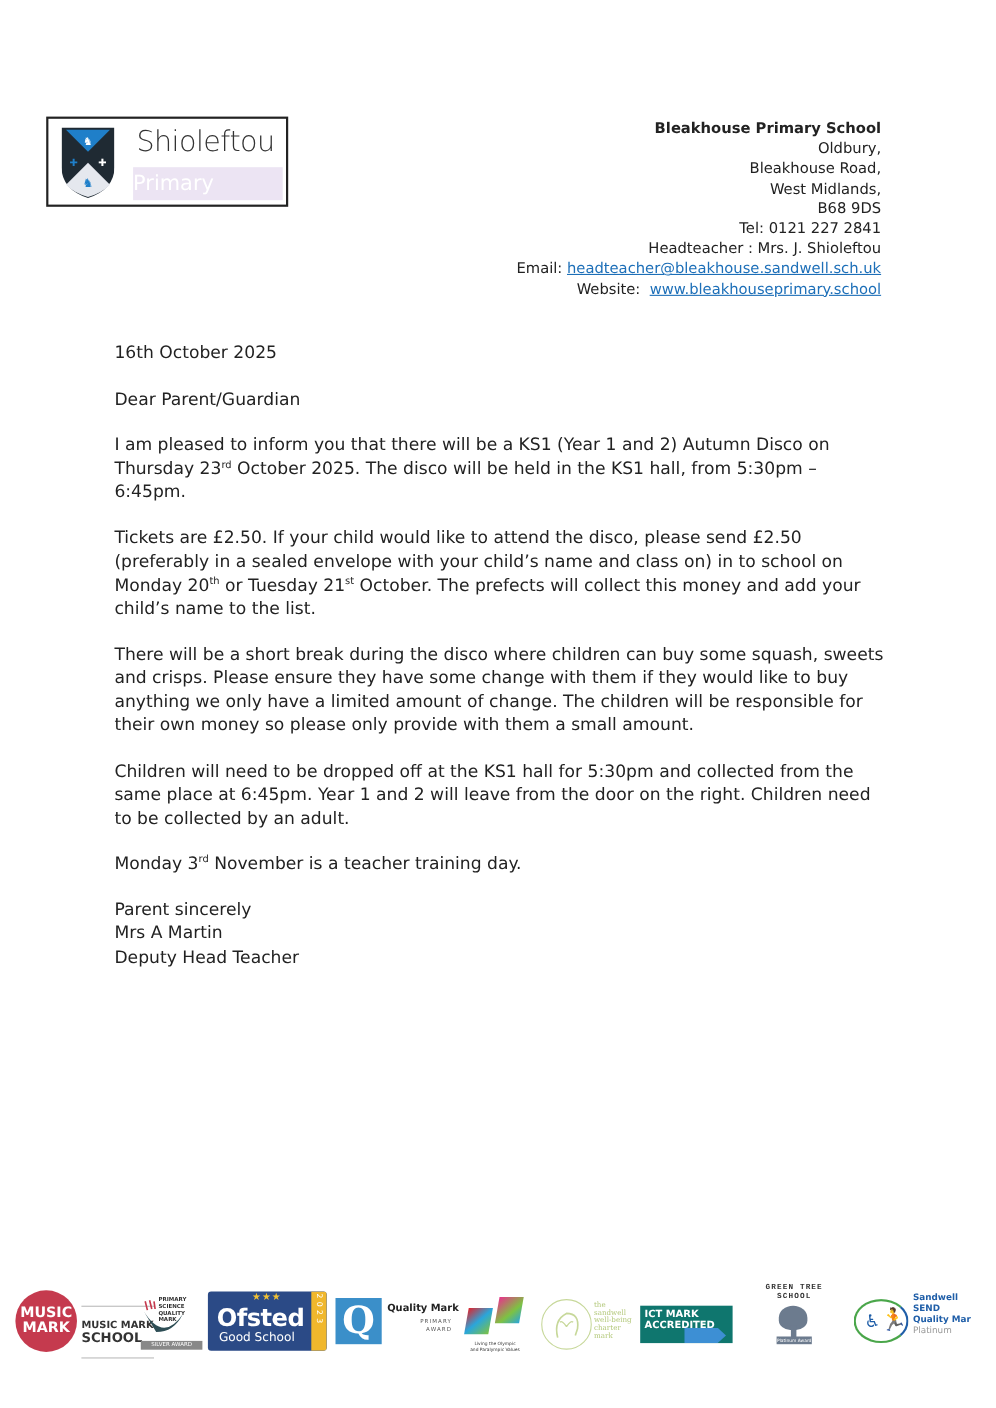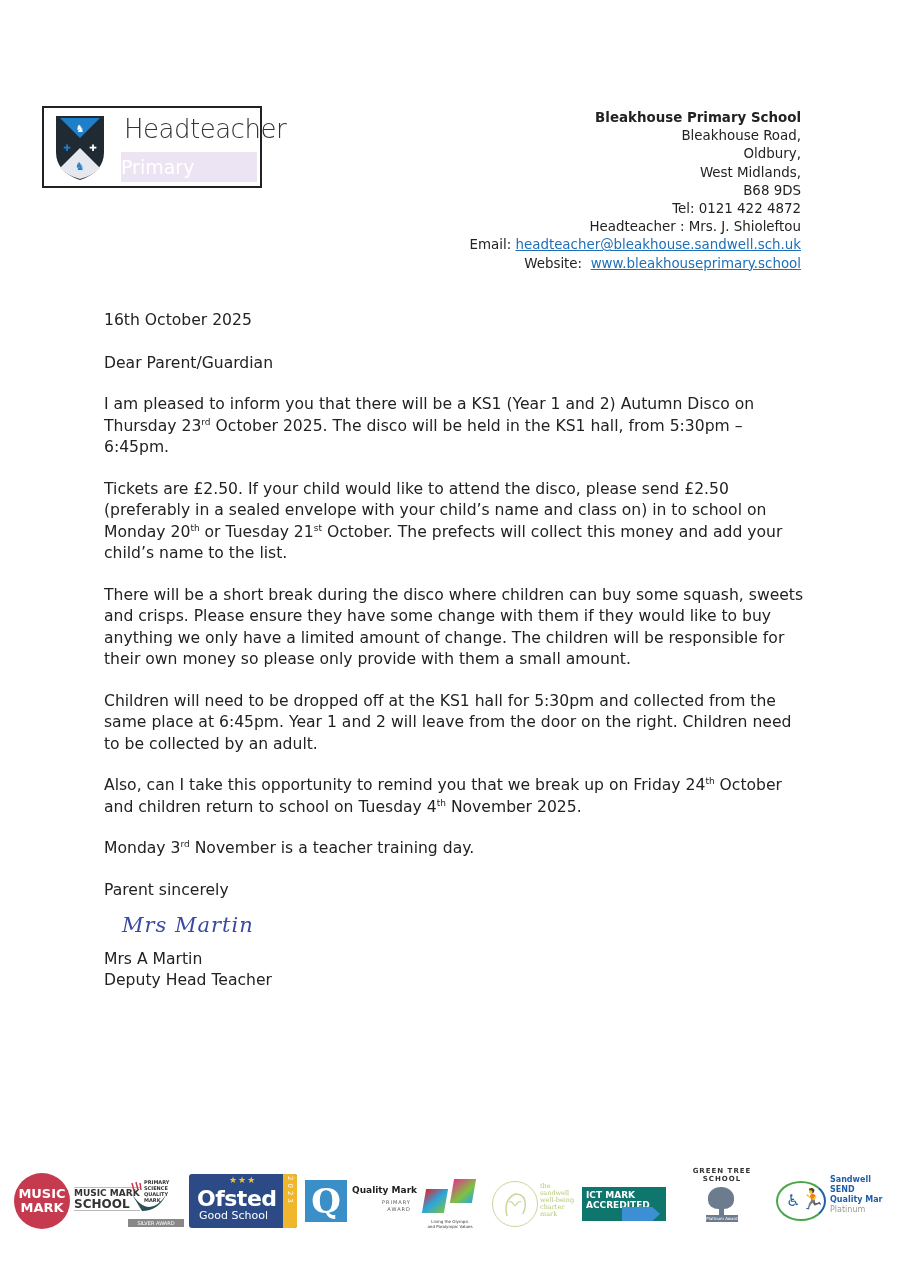--- a/index.html
+++ b/index.html
@@ -32,21 +32,21 @@
                font-size: 21px; color: #3a4aa0; letter-spacing: 1px; }
   .sign-name { margin: 0 !important; }
 
   
   .footer { left: 0; top: 1165px; width: 905px; height: 75px; }
   .music-circle { left: 14px; top: 8px; width: 56px; height: 56px; border-radius: 50%;
                   background: #c53a4e; color: #fff; font-weight: bold; font-size: 13px;
                   line-height: 14px; text-align: left; display: flex; align-items: center;
                   justify-content: center; flex-direction: column; }
   .music-text { left: 74px; top: 22px; font-size: 9px; font-weight: bold; color: #333; line-height: 11px;
-                border-top: 1px solid #bbb; border-bottom: 1px solid #bbb; padding: 0 0; }
+                border-top: 1px solid #bbb; border-bottom: 1px solid #bbb; padding: 12px 0; }
   .science { left: 128px; top: 10px; width: 56px; height: 52px; }
   .science .t { font-size: 5px; color: #333; position: absolute; left: 16px; top: 4px; width: 40px; line-height: 6px; font-weight: bold; }
   .science .award { position: absolute; left: 0; bottom: 0; width: 56px; height: 8px; background: #888; color: #fff; font-size: 5px; text-align: center; line-height: 8px; }
   .ofsted { left: 189px; top: 9px; width: 108px; height: 54px; background: #2b4a86; border-radius: 3px; overflow: hidden; }
   .ofsted .main { position: absolute; left: 8px; top: 12px; color: #fff; font-size: 22px; font-weight: bold; letter-spacing: -0.5px; }
   .ofsted .sub { position: absolute; left: 10px; top: 35px; color: #fff; font-size: 11px; }
   .ofsted .stars { position: absolute; left: 40px; top: 1px; color: #f3c233; font-size: 9px; letter-spacing: 1px; }
   .ofsted .yr { position: absolute; right: 0; top: 0; width: 14px; height: 54px; background: #f0b72c; color: #fff; font-size: 7px; text-align: center; line-height: 12px; padding-top: 2px; box-sizing: border-box; }
   .qmark { left: 305px; top: 15px; width: 42px; height: 42px; background: #3b8fc9; color: #fff; font-size: 34px; font-weight: bold; text-align: center; line-height: 42px; font-family: "DejaVu Serif", serif; }
   .qmark-text { left: 352px; top: 20px; font-size: 9px; font-weight: bold; color: #222; }
@@ -56,68 +56,66 @@
   .olympic .s2 { position: absolute; left: 34px; top: 4px; width: 22px; height: 24px; background: linear-gradient(135deg,#e8328b,#7ec242 60%,#2aa6db); transform: skewX(-10deg); }
   .olympic .cap { position: absolute; left: 0; top: 44px; width: 64px; font-size: 4px; color: #333; text-align: center; line-height: 5px; }
   .wellbeing { left: 492px; top: 16px; width: 44px; height: 44px; border: 1.5px solid #c7d89a; border-radius: 50%; }
   .wellbeing-text { left: 540px; top: 18px; font-size: 6.5px; line-height: 7px; color: #b3c87a; font-family: "DejaVu Serif", serif; }
   .ict { left: 582px; top: 22px; width: 84px; height: 34px; background: #0f766e; color: #fff; font-size: 9px; font-weight: bold; line-height: 10px; padding: 3px 4px; box-sizing: border-box; }
   .ict .arrow { position: absolute; left: 40px; top: 20px; width: 38px; height: 14px; background: #3d8fd4; clip-path: polygon(0 0, 80% 0, 100% 50%, 80% 100%, 0 100%); }
   .greentree { left: 688px; top: 4px; width: 68px; height: 64px; }
   .greentree .tree { position: absolute; left: 20px; top: 18px; width: 26px; height: 22px; background: #6c7b8e; border-radius: 50% 50% 40% 40%; }
   .greentree .trunk { position: absolute; left: 31px; top: 36px; width: 5px; height: 12px; background: #6c7b8e; }
   .greentree .plat { position: absolute; left: 18px; top: 46px; width: 32px; height: 7px; background: #6c7b8e; color: #fff; font-size: 4px; text-align: center; line-height: 7px; }
-  .greentree .lbl { position: absolute; left: 0; top: -2px; width: 68px; font-size: 7px; font-weight: bold; color: #333; text-align: center; letter-spacing: 1px; }
+  .greentree .lbl { position: absolute; left: 0; top: -2px; width: 68px; font-size: 7px; font-weight: bold; color: #333; text-align: center; letter-spacing: 1px; font-family: Liberation Mono, monospace; }
   .send { left: 776px; top: 16px; width: 50px; height: 36px; }
   .send .arc { position: absolute; left: 0; top: 0; width: 46px; height: 36px; border: 2px solid #4aa64a; border-radius: 50%; border-right-color: #1f5ea8; }
   .send .fig1 { position: absolute; left: 10px; top: 10px; font-size: 16px; color: #1f5ea8; }
   .send .fig2 { position: absolute; left: 24px; top: 6px; font-size: 20px; color: #2a8fd0; }
   .send-text { left: 830px; top: 10px; font-size: 8px; line-height: 10px; color: #1f5ea8; font-weight: bold; }
   .send-text .plat { color: #999; font-weight: normal; }
 </style>
 </head>
 <body>
 
 <div class="abs logo-box">
   <svg class="abs shield" viewBox="0 0 48 64">
     <path d="M0 0 H48 V36 Q48 56 24 64 Q0 56 0 36 Z" fill="#1f2a33"></path>
     <path d="M4 2 H44 L24 22 Z" fill="#1f7fc9"></path>
     <path d="M24 32 L44 52 Q36 60 24 63 Q12 60 4 52 Z" fill="#e5e8ee"></path>
     <text x="24" y="16" font-size="10" fill="#fff" text-anchor="middle">♞</text>
     <text x="11" y="35" font-size="9" fill="#1f7fc9" text-anchor="middle">✚</text>
     <text x="37" y="35" font-size="9" fill="#fff" text-anchor="middle">✚</text>
     <text x="24" y="54" font-size="11" fill="#1f7fc9" text-anchor="middle">♞</text>
   </svg>
-  <div class="abs logo-name">Headteacher</div>
+  <div class="abs logo-name">Shioleftou</div>
   <div class="abs logo-sub">Primary School</div>
 </div>
 
 <div class="abs address">
   <div class="school">Bleakhouse Primary School</div>
+  <div>Oldbury,</div>
   <div>Bleakhouse Road,</div>
-  <div>Oldbury,</div>
   <div>West Midlands,</div>
   <div>B68 9DS</div>
-  <div>Tel: 0121 422 4872</div>
+  <div>Tel: 0121 227 2841</div>
   <div>Headteacher : Mrs. J. Shioleftou</div>
   <div><span>Email: </span><a>headteacher@bleakhouse.sandwell.sch.uk</a></div>
   <div><span style="white-space:pre">Website:  </span><a>www.bleakhouseprimary.school</a></div>
 </div>
 
 <div class="abs letter">
   <p class="date-line">16th October 2025</p>
   <p>Dear Parent/Guardian</p>
   <p><span>I am pleased to inform you that there will be a KS1 (Year 1 and 2) Autumn Disco on Thursday 23</span><sup>rd</sup><span> October 2025. The disco will be held in the KS1 hall, from 5:30pm – 6:45pm.</span></p>
   <p><span>Tickets are £2.50. If your child would like to attend the disco, please send £2.50 (preferably in a sealed envelope with your child’s name and class on) in to school on Monday 20</span><sup>th</sup><span> or Tuesday 21</span><sup>st</sup><span> October. The prefects will collect this money and add your child’s name to the list.</span></p>
   <p>There will be a short break during the disco where children can buy some squash, sweets and crisps. Please ensure they have some change with them if they would like to buy anything we only have a limited amount of change. The children will be responsible for their own money so please only provide with them a small amount.</p>
   <p>Children will need to be dropped off at the KS1 hall for 5:30pm and collected from the same place at 6:45pm. Year 1 and 2 will leave from the door on the right. Children need to be collected by an adult.</p>
-  <p><span>Also, can I take this opportunity to remind you that we break up on Friday 24</span><sup>th</sup><span> October and children return to school on Tuesday 4</span><sup>th</sup><span> November 2025.</span></p>
   <p><span>Monday 3</span><sup>rd</sup><span> November is a teacher training day.</span></p>
   <p style="margin-bottom:0">Parent sincerely</p>
-  <div class="signature">Mrs Martin</div>
   <p class="sign-name">Mrs A Martin</p>
   <p class="sign-name">Deputy Head Teacher</p>
 </div>
 
 <div class="abs footer">
   <div class="abs music-circle">
     <span>MUSIC</span>
     <span>MARK</span>
   </div>
   <div class="abs music-text">

